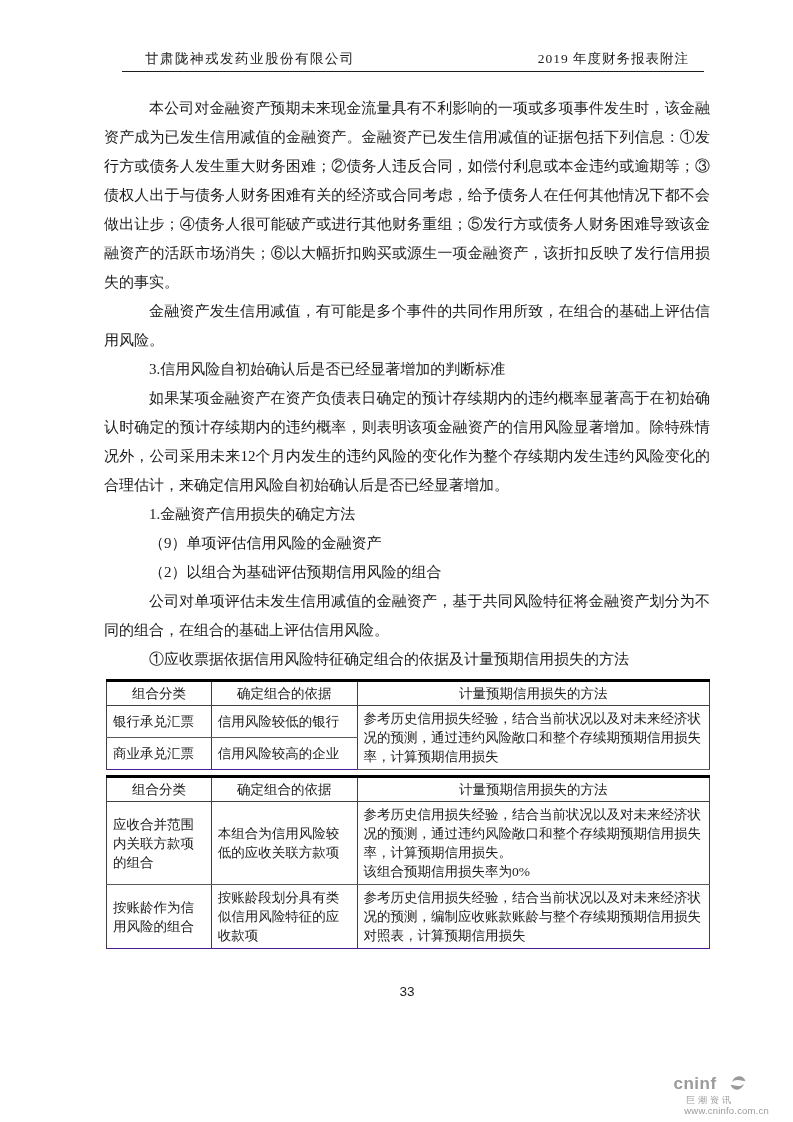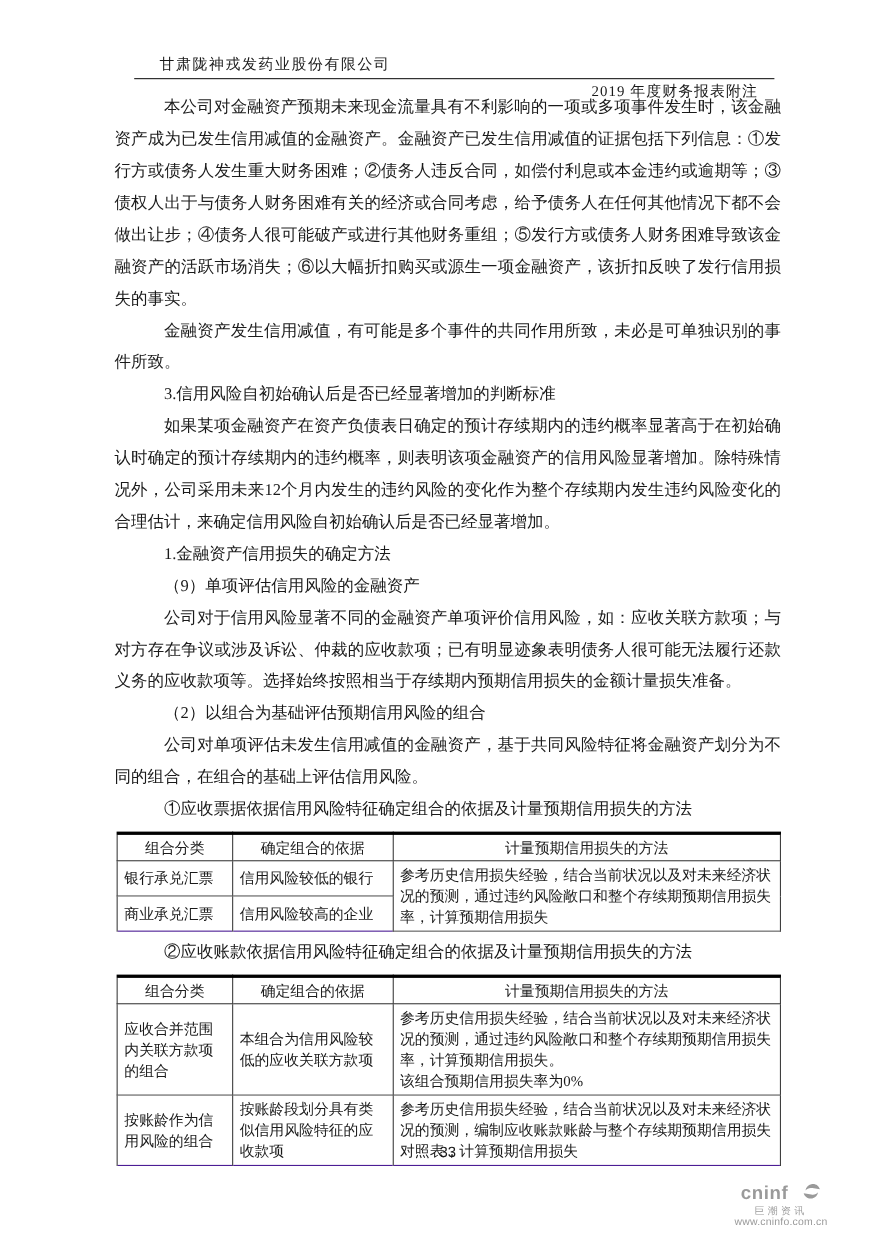--- a/index.html
+++ b/index.html
@@ -5,67 +5,66 @@
   html,body{margin:0;padding:0;}
   body{
     width:793px;height:1122px;background:#ffffff;
     font-family:"Liberation Serif","DejaVu Serif",serif;
     color:#1a1a1a;
   }
   .page{position:relative;width:779px;height:1122px;background:#ffffff;overflow:hidden;}
 
   
   .header-company{position:absolute;left:145px;top:50px;font-size:13.5px;letter-spacing:1.5px;}
-  .header-doctitle{position:absolute;top:50px;right:90px;font-size:13.5px;letter-spacing:1px;margin-top:24px;}
+  .header-doctitle{position:absolute;top:50px;right:90px;font-size:13.5px;letter-spacing:1px;}
   .header-rule{position:absolute;left:122px;top:71px;width:582px;border-top:1.6px solid #1c1c1c;height:0;}
 
   
-  .content{position:absolute;left:104px;top:84px;width:606px;font-size:15px;}
+  .content{position:absolute;left:104px;top:94px;width:606px;font-size:15px;}
   p.para{margin:0;text-indent:3em;text-align:justify;line-height:29px;}
   p.caption{margin:5px 0 0 0;}
 
   table.ds{
     border-collapse:collapse;width:604px;margin:5px 0 0 2px;
     font-size:13.5px;border-top:3px solid #000;border-bottom:1px solid #4c1d95;
   }
   table.ds th,table.ds td{border:1px solid #3f3f3f;}
   table.ds th{font-weight:normal;text-align:center;padding:2px 4px;line-height:19px;border-top:none;}
   table.ds td{padding:3px 6px;line-height:19px;text-align:left;vertical-align:middle;white-space:pre-line;border-bottom-color:#5a5a5a;}
   table.ds tr:last-child td{border-bottom:none;}
   td.justify{text-align:justify;}
   col.c1{width:105px;} col.c2{width:146px;} col.c3{width:353px;}
 
   
-  .page-number{position:absolute;left:104px;top:1040px;width:606px;text-align:center;
+  .page-number{position:absolute;left:104px;top:984px;width:606px;text-align:center;
     font-size:13.5px;font-family:"Liberation Sans","DejaVu Sans",sans-serif;}
   .cninfo{position:absolute;top:1074px;right:10px;width:118px;text-align:center;
     color:#9a9a9a;font-family:"Liberation Sans","DejaVu Sans",sans-serif;line-height:1.1;}
   .cninfo .brand-row{display:flex;align-items:center;justify-content:center;gap:12px;}
   .cninfo .brand{font-size:17px;font-weight:bold;letter-spacing:.5px;}
   .cninfo .cn-name{font-size:9px;letter-spacing:3px;margin-top:0px;}
-  .cninfo .url{font-size:9.5px;letter-spacing:.2px;margin-top:1px;}
+  .cninfo .url{font-size:9.5px;letter-spacing:.2px;margin-top:1px;text-align:right;}
 </style>
 </head>
 <body>
 
 <div class="page">
 
   <div class="header-company">甘肃陇神戎发药业股份有限公司</div>
   <div class="header-doctitle">2019 年度财务报表附注</div>
   <div class="header-rule"></div>
 
   <div class="content">
     <div>
         <p class="para">本公司对金融资产预期未来现金流量具有不利影响的一项或多项事件发生时，该金融资产成为已发生信用减值的金融资产。金融资产已发生信用减值的证据包括下列信息：①发行方或债务人发生重大财务困难；②债务人违反合同，如偿付利息或本金违约或逾期等；③债权人出于与债务人财务困难有关的经济或合同考虑，给予债务人在任何其他情况下都不会做出让步；④债务人很可能破产或进行其他财务重组；⑤发行方或债务人财务困难导致该金融资产的活跃市场消失；⑥以大幅折扣购买或源生一项金融资产，该折扣反映了发行信用损失的事实。</p>
-        <p class="para">金融资产发生信用减值，有可能是多个事件的共同作用所致，未必是可单独识别的事件所致。</p>
+        <p class="para">金融资产发生信用减值，有可能是多个事件的共同作用所致，在组合的基础上评估信用风险。</p>
         <p class="para">3.信用风险自初始确认后是否已经显著增加的判断标准</p>
         <p class="para">如果某项金融资产在资产负债表日确定的预计存续期内的违约概率显著高于在初始确认时确定的预计存续期内的违约概率，则表明该项金融资产的信用风险显著增加。除特殊情况外，公司采用未来12个月内发生的违约风险的变化作为整个存续期内发生违约风险变化的合理估计，来确定信用风险自初始确认后是否已经显著增加。</p>
         <p class="para">1.金融资产信用损失的确定方法</p>
         <p class="para">（9）单项评估信用风险的金融资产</p>
-        <p class="para">公司对于信用风险显著不同的金融资产单项评价信用风险，如：应收关联方款项；与对方存在争议或涉及诉讼、仲裁的应收款项；已有明显迹象表明债务人很可能无法履行还款义务的应收款项等。选择始终按照相当于存续期内预期信用损失的金额计量损失准备。</p>
         <p class="para">（2）以组合为基础评估预期信用风险的组合</p>
         <p class="para">公司对单项评估未发生信用减值的金融资产，基于共同风险特征将金融资产划分为不同的组合，在组合的基础上评估信用风险。</p>
         <p class="para">①应收票据依据信用风险特征确定组合的依据及计量预期信用损失的方法</p>
       </div>
 
     <table class="ds" id="table1">
       <colgroup>
           <col class="c1">
           <col class="c2">
           <col class="c3">
@@ -83,21 +82,20 @@
             <td>信用风险较低的银行</td>
             <td rowspan="2">参考历史信用损失经验，结合当前状况以及对未来经济状况的预测，通过违约风险敞口和整个存续期预期信用损失率，计算预期信用损失</td>
           </tr>
           <tr>
             <td>商业承兑汇票</td>
             <td>信用风险较高的企业</td>
           </tr>
         </tbody>
     </table>
 
-    <p class="para caption">②应收账款依据信用风险特征确定组合的依据及计量预期信用损失的方法</p>
 
     <table class="ds" id="table2">
       <colgroup>
           <col class="c1">
           <col class="c2">
           <col class="c3">
         </colgroup>
       <thead>
           <tr>
             <th>组合分类</th>

